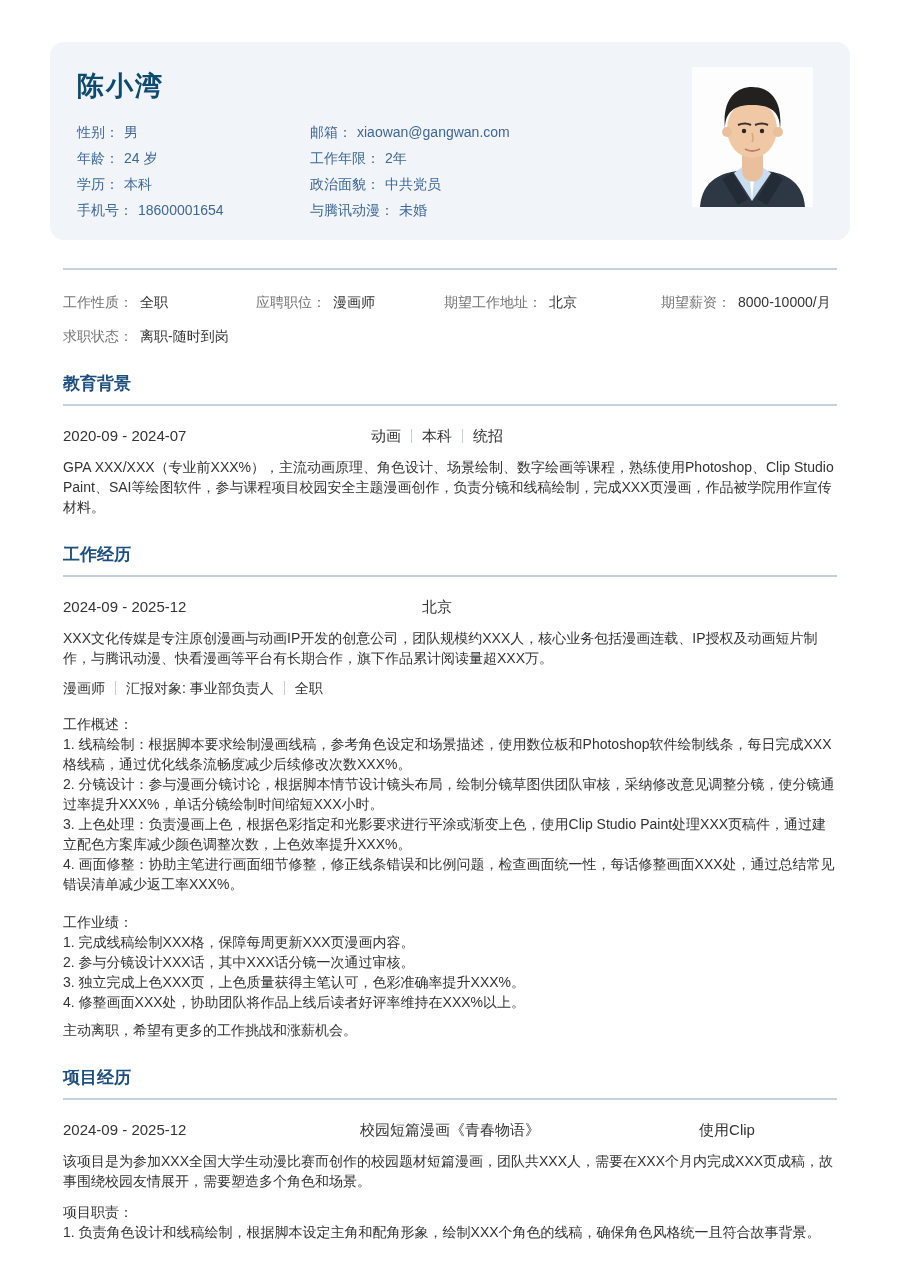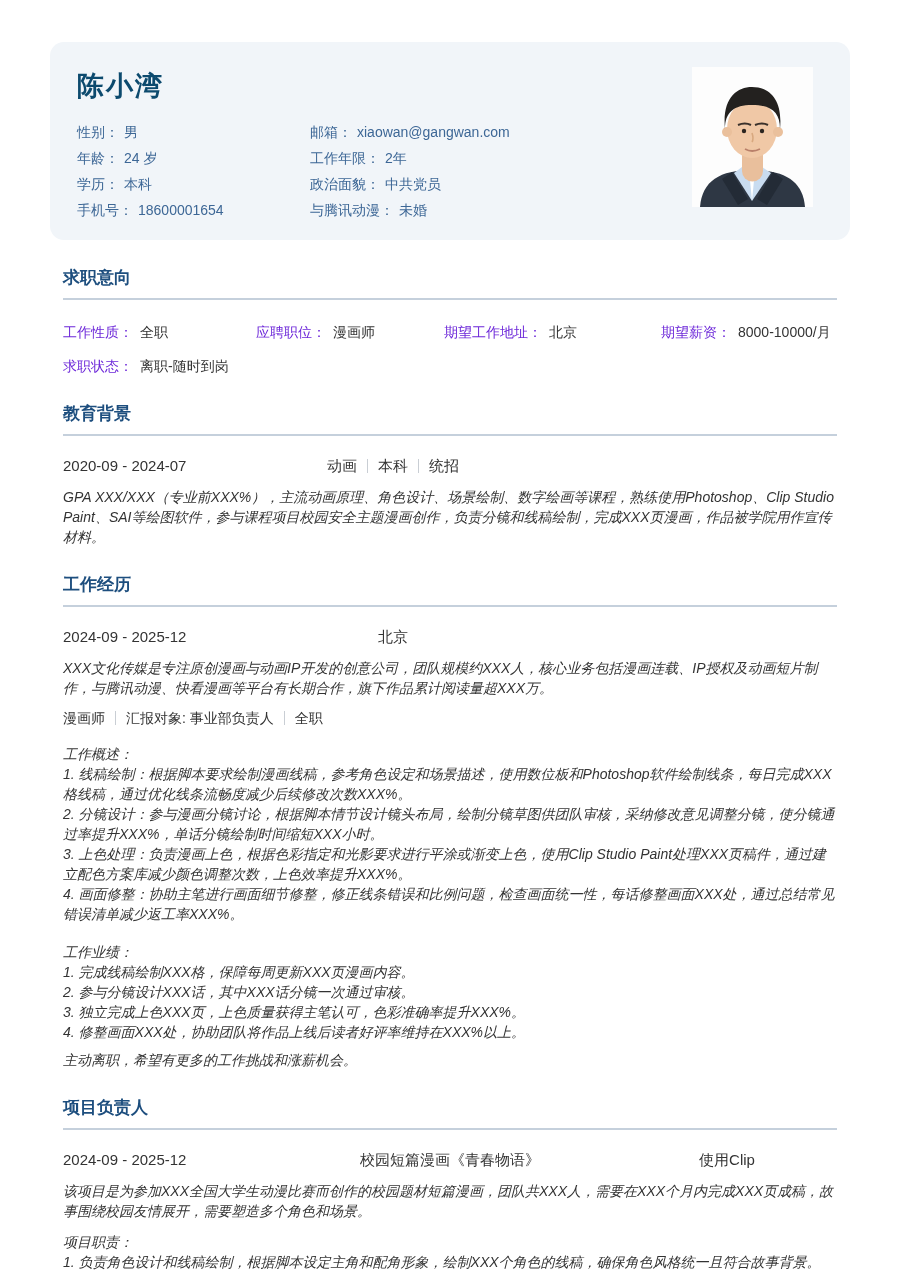--- a/index.html
+++ b/index.html
@@ -26,37 +26,37 @@
   .info-row { height:26px; line-height:26px; font-size:14px; color:#3d6796; display:flex; }
   .info-value { margin-left:5px; }
   .photo {
     position:absolute; top:25px; right:37px;
     width:121px; height:140px; display:block;
   }
   
   .section { margin:28px 63px 0; width:774px; }
   .section-title { font-size:17px; font-weight:bold; color:#1d4e7e; line-height:20px; }
   .divider { margin-top:10px; height:2px; background:#c5d0dc; }
-  .label { color:#6d28d9; }
+  .label { color:#737373; }
   .value { color:#333333; margin-left:7px; }
   
   .intent-row { display:flex; margin-top:22px; font-size:14px; line-height:20px; }
   .intent-row.second { margin-top:14px; }
   .intent-item { display:flex; }
   .intent-item.c1 { width:193px; }
   .intent-item.c2 { width:188px; }
   .intent-item.c3 { width:217px; }
   
-  .meta-row { display:flex; align-items:center; margin-top:20px; font-size:15px; color:#333; line-height:20px; }
+  .meta-row { display:flex; align-items:center; margin-top:20px; font-size:15px; color:#333; line-height:20px;gap:44px; }
   .meta-left   { width:220px; }
   .meta-center { flex:1; text-align:center; }
   .meta-right  { width:220px; display:flex; justify-content:center; align-items:center; }
   .sep { width:1px; height:14px; background:#c9ced4; margin:0 10px; flex:0 0 auto; }
   
-  .para { margin-top:11px; font-size:14px; line-height:20px; color:#333; white-space:pre-line;font-style:italic; }
+  .para { margin-top:11px; font-size:14px; line-height:20px; color:#333; white-space:pre-line; }
   .role-row { display:flex; align-items:center; margin-top:10px; font-size:14px; color:#333; line-height:20px; }
   .block-overview { margin-top:16px; }
   .block-achievements { margin-top:18px; }
   .leaving { margin-top:8px; }
 </style>
 </head>
 <body>
 
 <div class="header-card">
   <div class="name">陈小湾</div>
@@ -124,21 +124,20 @@
     <path d="M63 58 q7 -3 13 0" stroke="#3a312b" stroke-width="2" fill="none"></path>
     <circle cx="52" cy="64" r="2.2" fill="#2c2520"></circle>
     <circle cx="70" cy="64" r="2.2" fill="#2c2520"></circle>
 
     <path d="M60 66 q2 6 0 9" stroke="#d8a87f" stroke-width="1.6" fill="none"></path>
     <path d="M53 82 q7 4 15 0" stroke="#b9806a" stroke-width="1.8" fill="none"></path>
   </svg>
 </div>
 
 <div class="section">
-  <div class="section-title">求职意向</div>
   <div class="divider"></div>
   <div class="intent-row">
     <div class="intent-item c1">
       <span class="label">工作性质：</span>
       <span class="value">全职</span>
     </div>
     <div class="intent-item c2">
       <span class="label">应聘职位：</span>
       <span class="value">漫画师</span>
     </div>
@@ -197,21 +196,21 @@
 4. 画面修整：协助主笔进行画面细节修整，修正线条错误和比例问题，检查画面统一性，每话修整画面XXX处，通过总结常见错误清单减少返工率XXX%。</div>
   <div class="para block-achievements">工作业绩：
 1. 完成线稿绘制XXX格，保障每周更新XXX页漫画内容。
 2. 参与分镜设计XXX话，其中XXX话分镜一次通过审核。
 3. 独立完成上色XXX页，上色质量获得主笔认可，色彩准确率提升XXX%。
 4. 修整画面XXX处，协助团队将作品上线后读者好评率维持在XXX%以上。</div>
   <div class="para leaving">主动离职，希望有更多的工作挑战和涨薪机会。</div>
 </div>
 
 <div class="section">
-  <div class="section-title">项目负责人</div>
+  <div class="section-title">项目经历</div>
   <div class="divider"></div>
   <div class="meta-row">
     <div class="meta-left">2024-09 - 2025-12</div>
     <div class="meta-center">校园短篇漫画《青春物语》</div>
     <div class="meta-right">使用Clip</div>
   </div>
   <div class="para">该项目是为参加XXX全国大学生动漫比赛而创作的校园题材短篇漫画，团队共XXX人，需要在XXX个月内完成XXX页成稿，故事围绕校园友情展开，需要塑造多个角色和场景。</div>
   <div class="para">项目职责：
 1. 负责角色设计和线稿绘制，根据脚本设定主角和配角形象，绘制XXX个角色的线稿，确保角色风格统一且符合故事背景。</div>
 </div>

